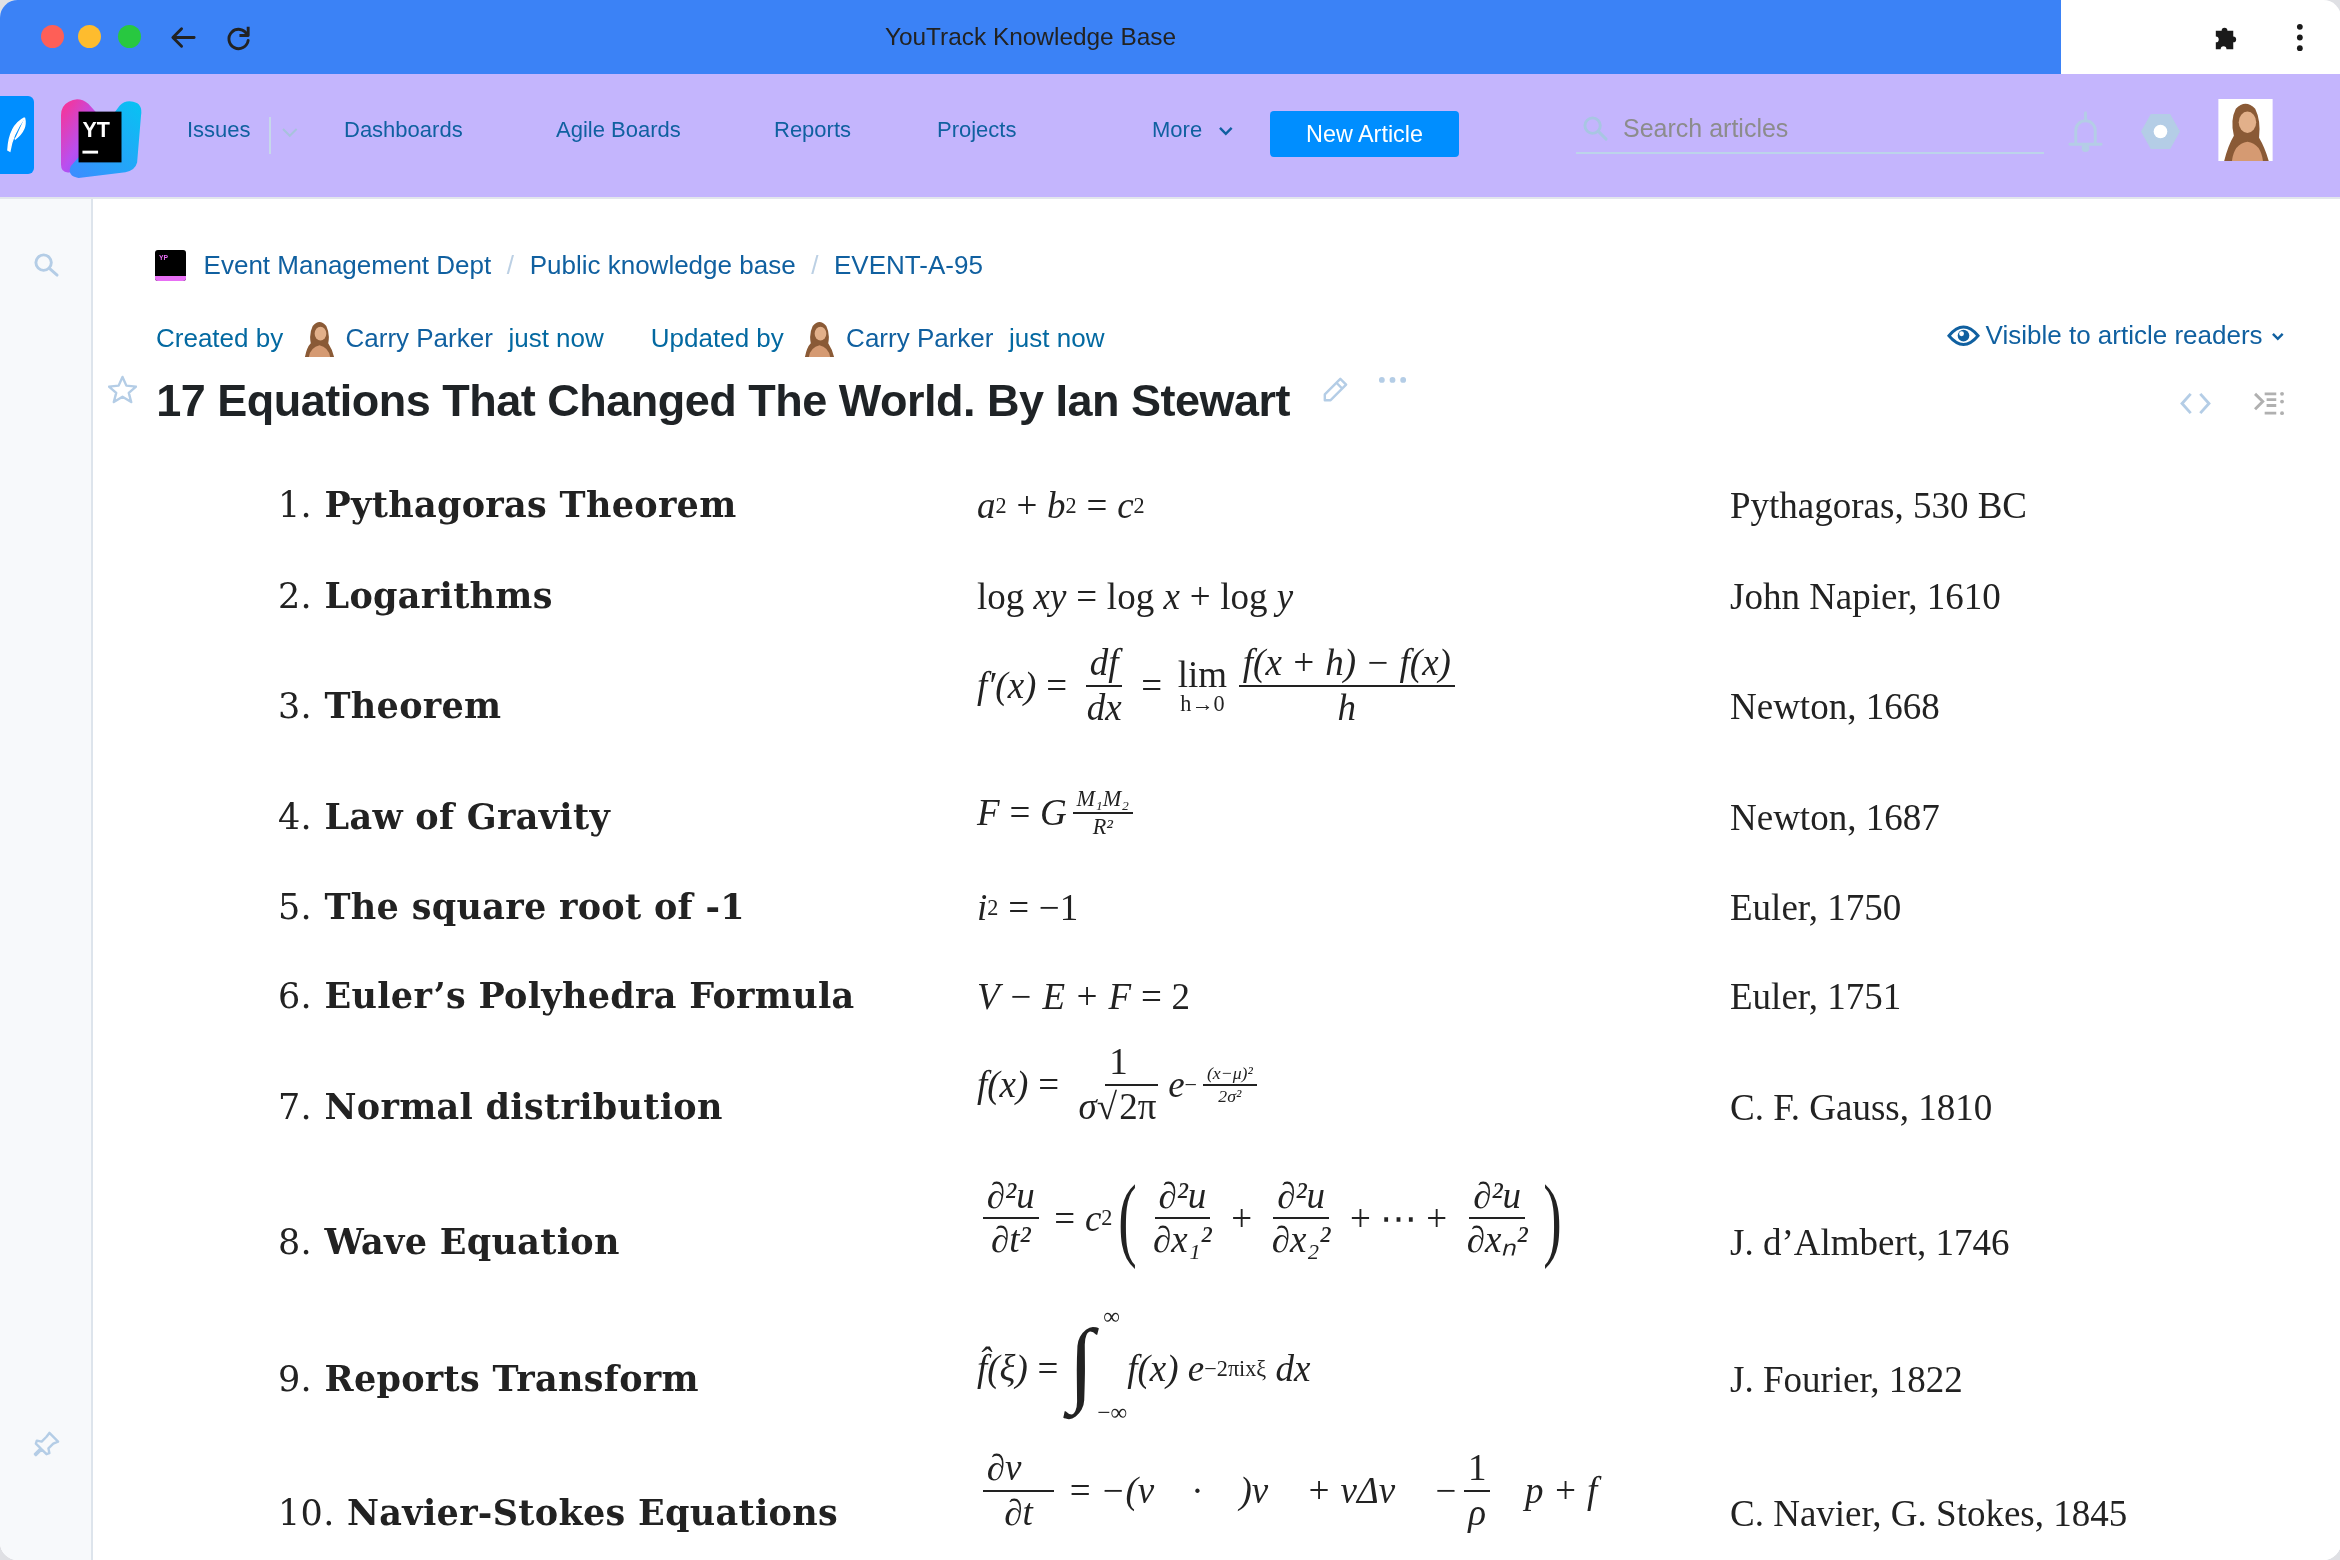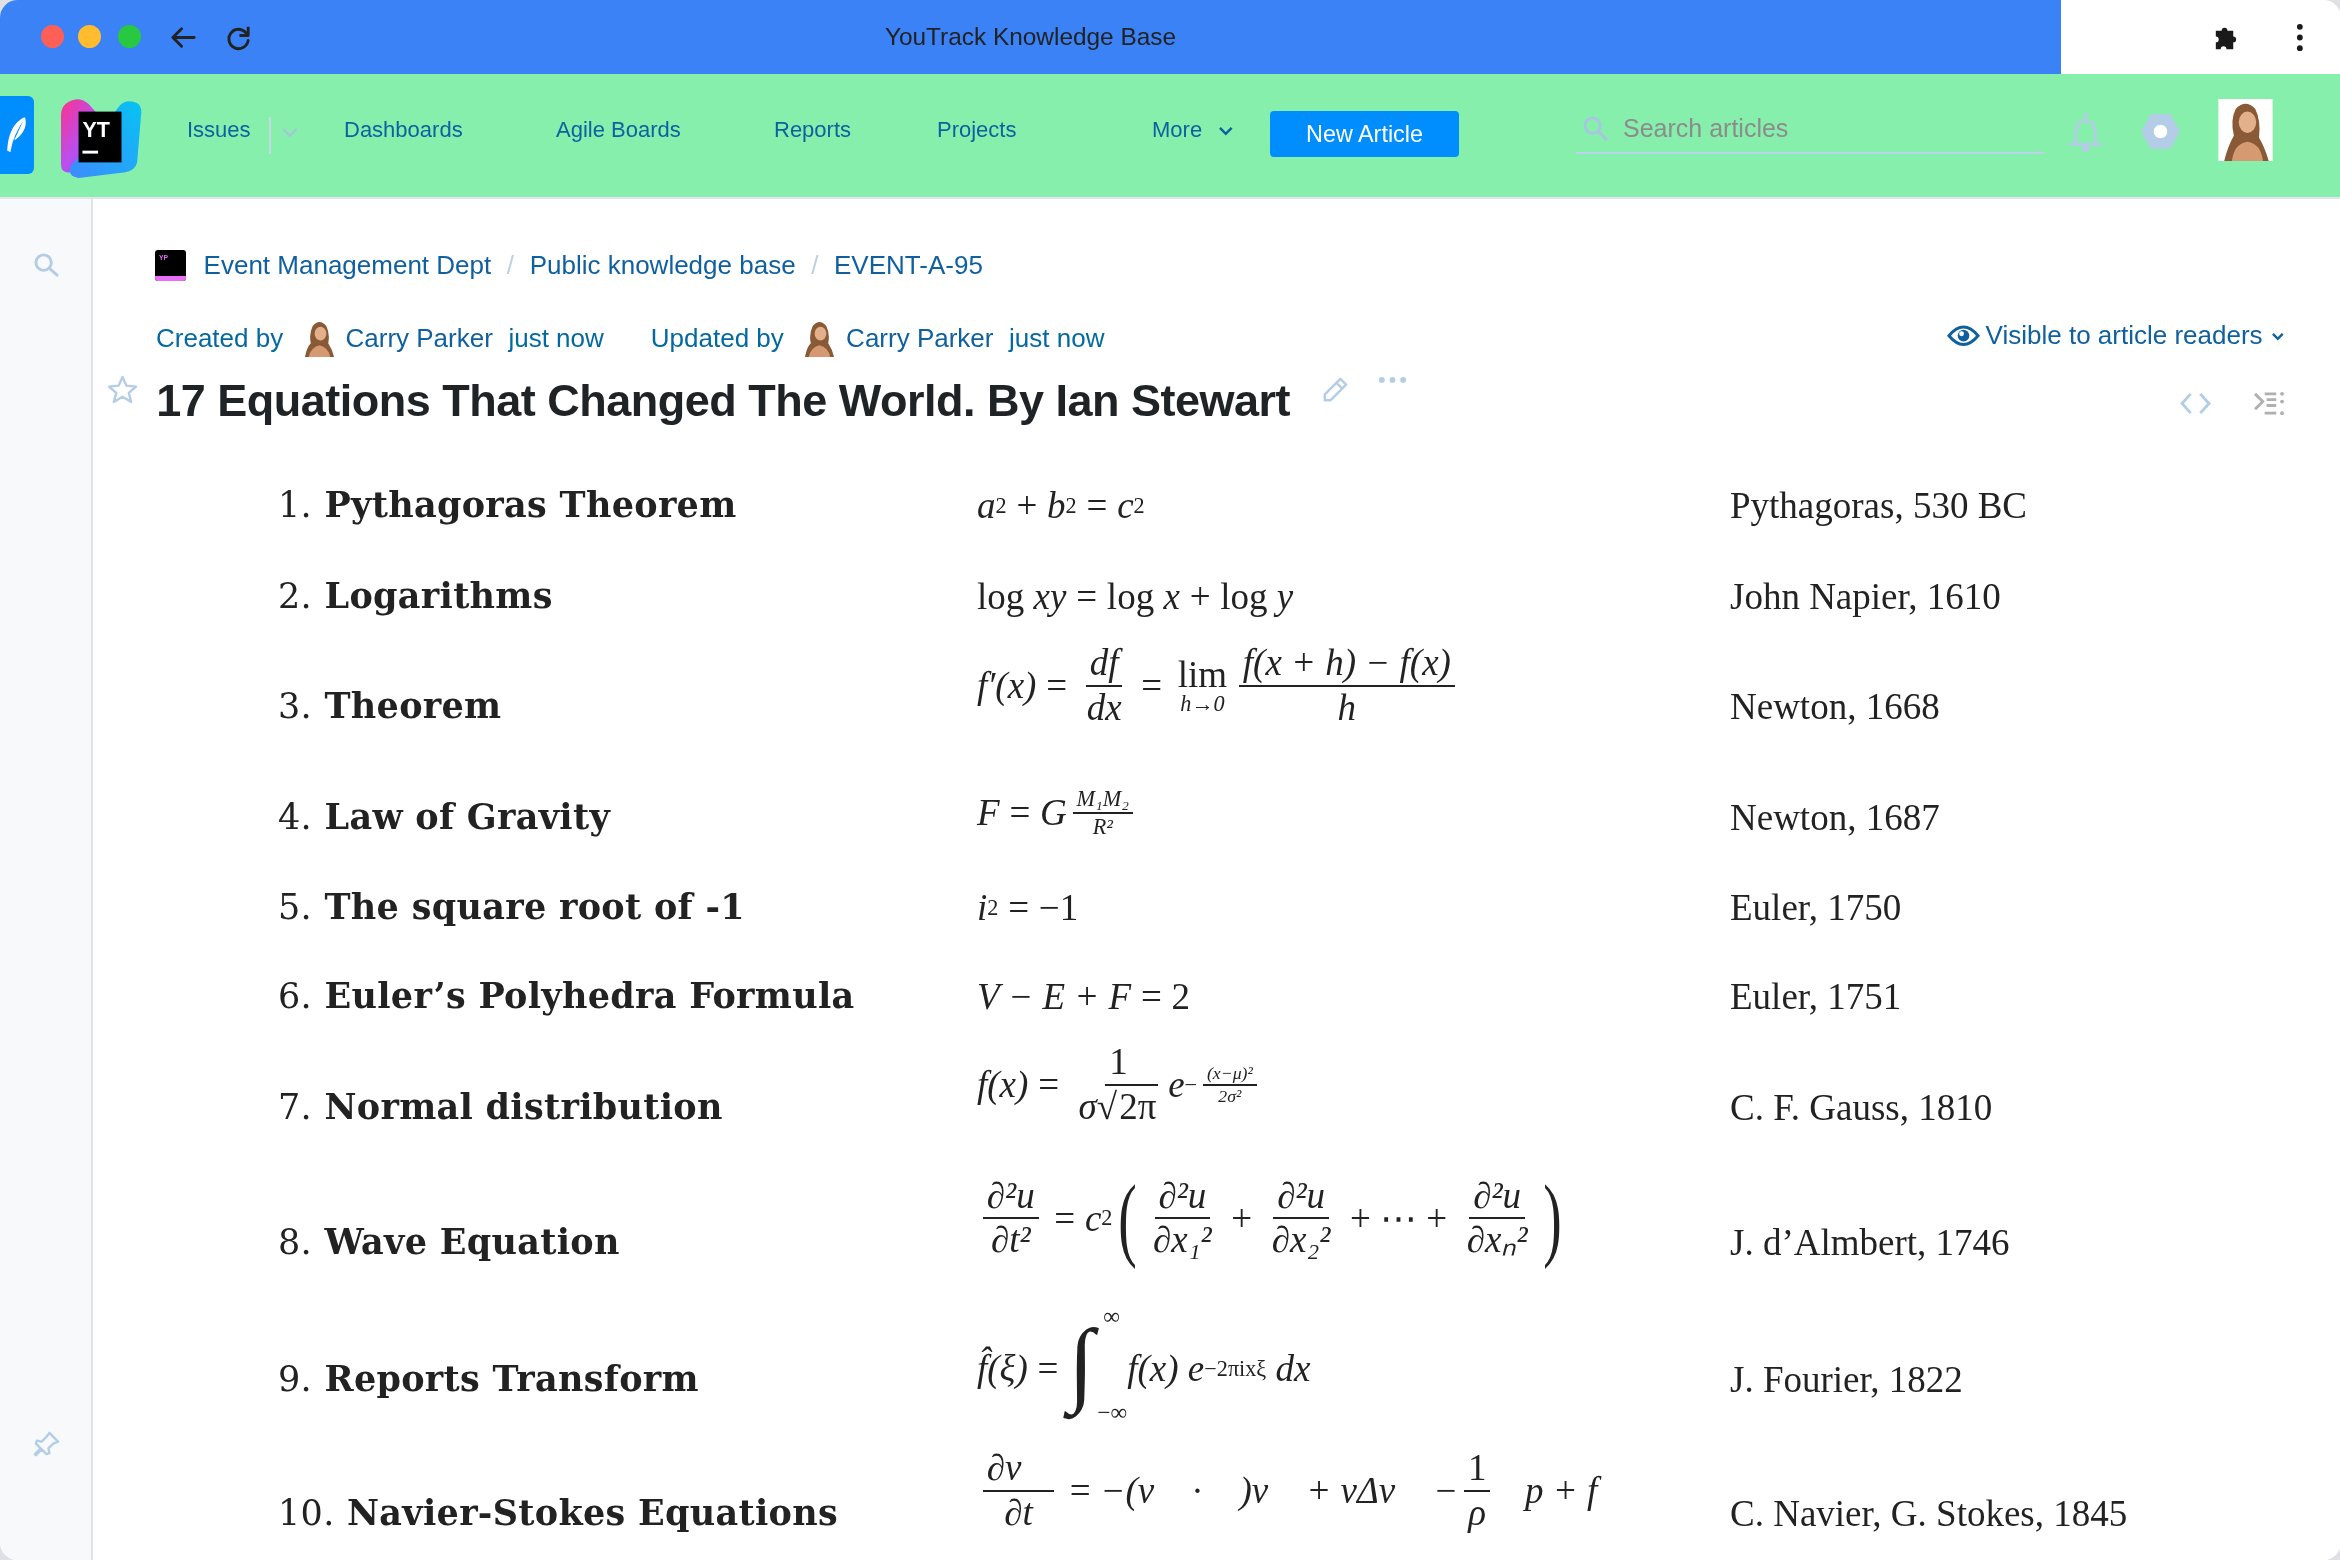--- a/index.html
+++ b/index.html
@@ -12,21 +12,21 @@
   .chrome { position: absolute; left: 0; top: 0; width: 2061px; height: 74px; background: #3b82f6; }
   .traffic { position: absolute; top: 25px; width: 23.4px; height: 23.4px; border-radius: 50%; }
   .traffic.red { left: 41px; background: #fe5f57; }
   .traffic.yellow { left: 78px; background: #febc2e; }
   .traffic.green { left: 118px; background: #28c840; }
   .chrome-btn { position: absolute; top: 17.6px; width: 39px; height: 39px; display: flex; align-items: center; justify-content: center; }
   .chrome-title { position: absolute; left: 0; right: 0; top: 23.4px; text-align: center; font-size: 24.4px; color: #222; }
   .chrome-icons { position: absolute; top: 17.6px; }
 
   
-  .header { position: absolute; left: 0; top: 74px; width: 2341px; height: 125px; background: #86efac; border-bottom: 2.9px solid #e2e6ec; text-decoration: underline; }
+  .header { position: absolute; left: 0; top: 74px; width: 2341px; height: 125px; background: #c4b5fd; border-bottom: 2.9px solid #e2e6ec; text-decoration: underline; }
   .feather-btn { position: absolute; left: 0; top: 21.5px; width: 34px; height: 78px; background: #008eff; border-radius: 0 5.9px 5.9px 0; display: flex; align-items: center; justify-content: center; }
   .logo { position: absolute; left: 59px; top: 21.5px; width: 84px; height: 82px; }
   .nav-item { position: absolute; top: 43px; font-size: 22px; color: #1060a0; white-space: nowrap; cursor: pointer; }
   .issues-sep { position: absolute; left: 269px; top: 43px; width: 2px; height: 37px; background: #c6d8ea; }
   .new-article { position: absolute; left: 1270px; top: 37px; width: 189px; height: 46px; background: #008eff; color: #fff; font-size: 23.4px; border: none; border-radius: 3.9px; display: flex; align-items: center; justify-content: center; }
   .search-wrap { position: absolute; left: 1576px; top: 29px; width: 468px; height: 51px; border-bottom: 2.9px solid #bcd4ea; }
   .search-wrap svg { position: absolute; left: 5.9px; top: 11.7px; }
   .search-input { position: absolute; left: 47px; top: 5.9px; width: 410px; height: 39px; border: none; outline: none; font-size: 25px; color: #333; background: transparent; font-family: "Liberation Sans", sans-serif; }
   .search-input::placeholder { color: #8c8c8c; }
   .hdr-icon { position: absolute; top: 37px; }
@@ -64,21 +64,21 @@
   .eq-author { position: absolute; left: 1634px; font-family: "Liberation Serif", serif; font-size: 37px; color: #222; white-space: nowrap; }
 
   .up { font-size: 0.6em; vertical-align: 0.8em; font-style: normal; }
   .rm { font-style: normal; }
   .frac { display: inline-flex; flex-direction: column; align-items: center; vertical-align: middle; margin: 0 5.9px; }
   .frac .num { padding: 0 3.9px; border-bottom: 2.4px solid #222; line-height: 1.15; }
   .frac .den { padding: 0 3.9px; line-height: 1.15; }
   .frac.small { font-size: 0.6em; }
   .op { font-style: normal; margin: 0 9.8px; }
   .lim { display: inline-flex; flex-direction: column; align-items: center; font-style: normal; margin: 0 5.9px; line-height: 1; }
-  .lim .sub { font-size: 0.6em; font-style: italic; }
+  .lim .sub { font-size: 0.6em; }
   .big-paren { font-size: 2.5em; font-style: normal; font-weight: 100; line-height: 1; transform: scaleX(0.6); }
   .integral { display: inline-flex; flex-direction: column; align-items: flex-start; font-style: normal; position: relative; width: 59px; height: 107px; }
   .integral .sign { font-size: 94px; line-height: 107px; position: absolute; left: 0; top: -5.9px; }
   .integral .hi { position: absolute; left: 35px; top: -11.7px; font-size: 23.4px; }
   .integral .lo { position: absolute; left: 29px; top: 84px; font-size: 23.4px; }
   .sqrt { border-top: 2.4px solid #222; padding: 0 2px; font-style: normal; }
 </style>
 </head>
 <body>
 

